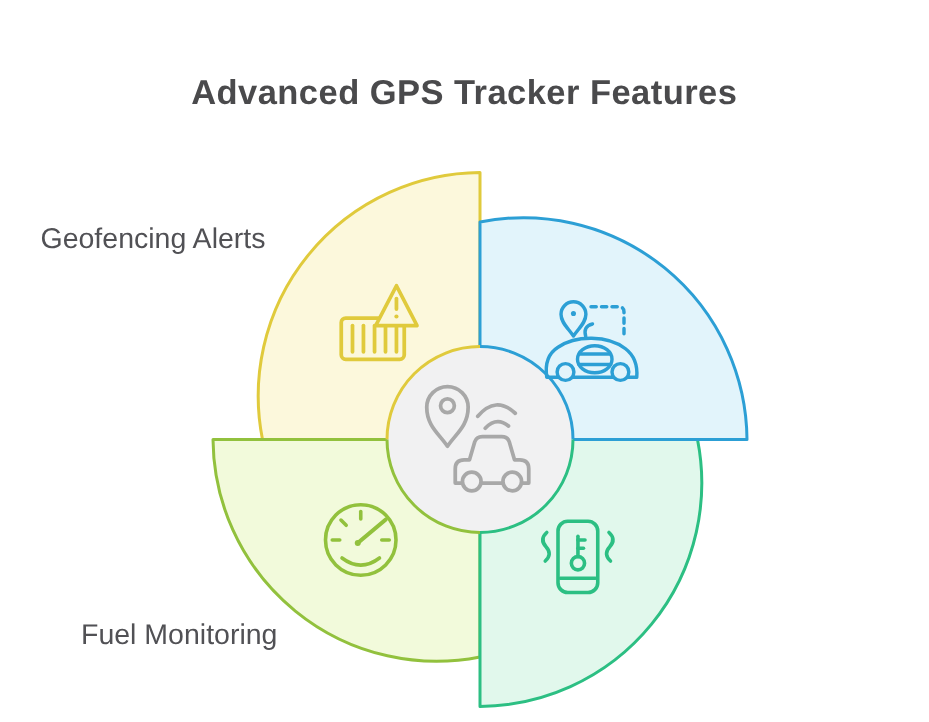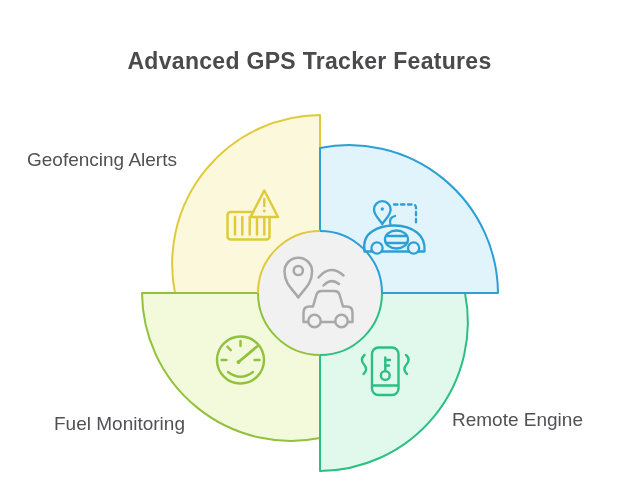--- a/index.html
+++ b/index.html
@@ -130,16 +130,15 @@
     </g>
   </svg>
 
   <div class="label lbl-geo">
     <span>Geofencing Alerts</span>
   </div>
   <div class="label lbl-fuel">
     <span>Fuel Monitoring</span>
   </div>
   <div class="label lbl-lock">
-    <span>Remote Engine</span>
   </div>
 
 </div>
 
 </body></html>

